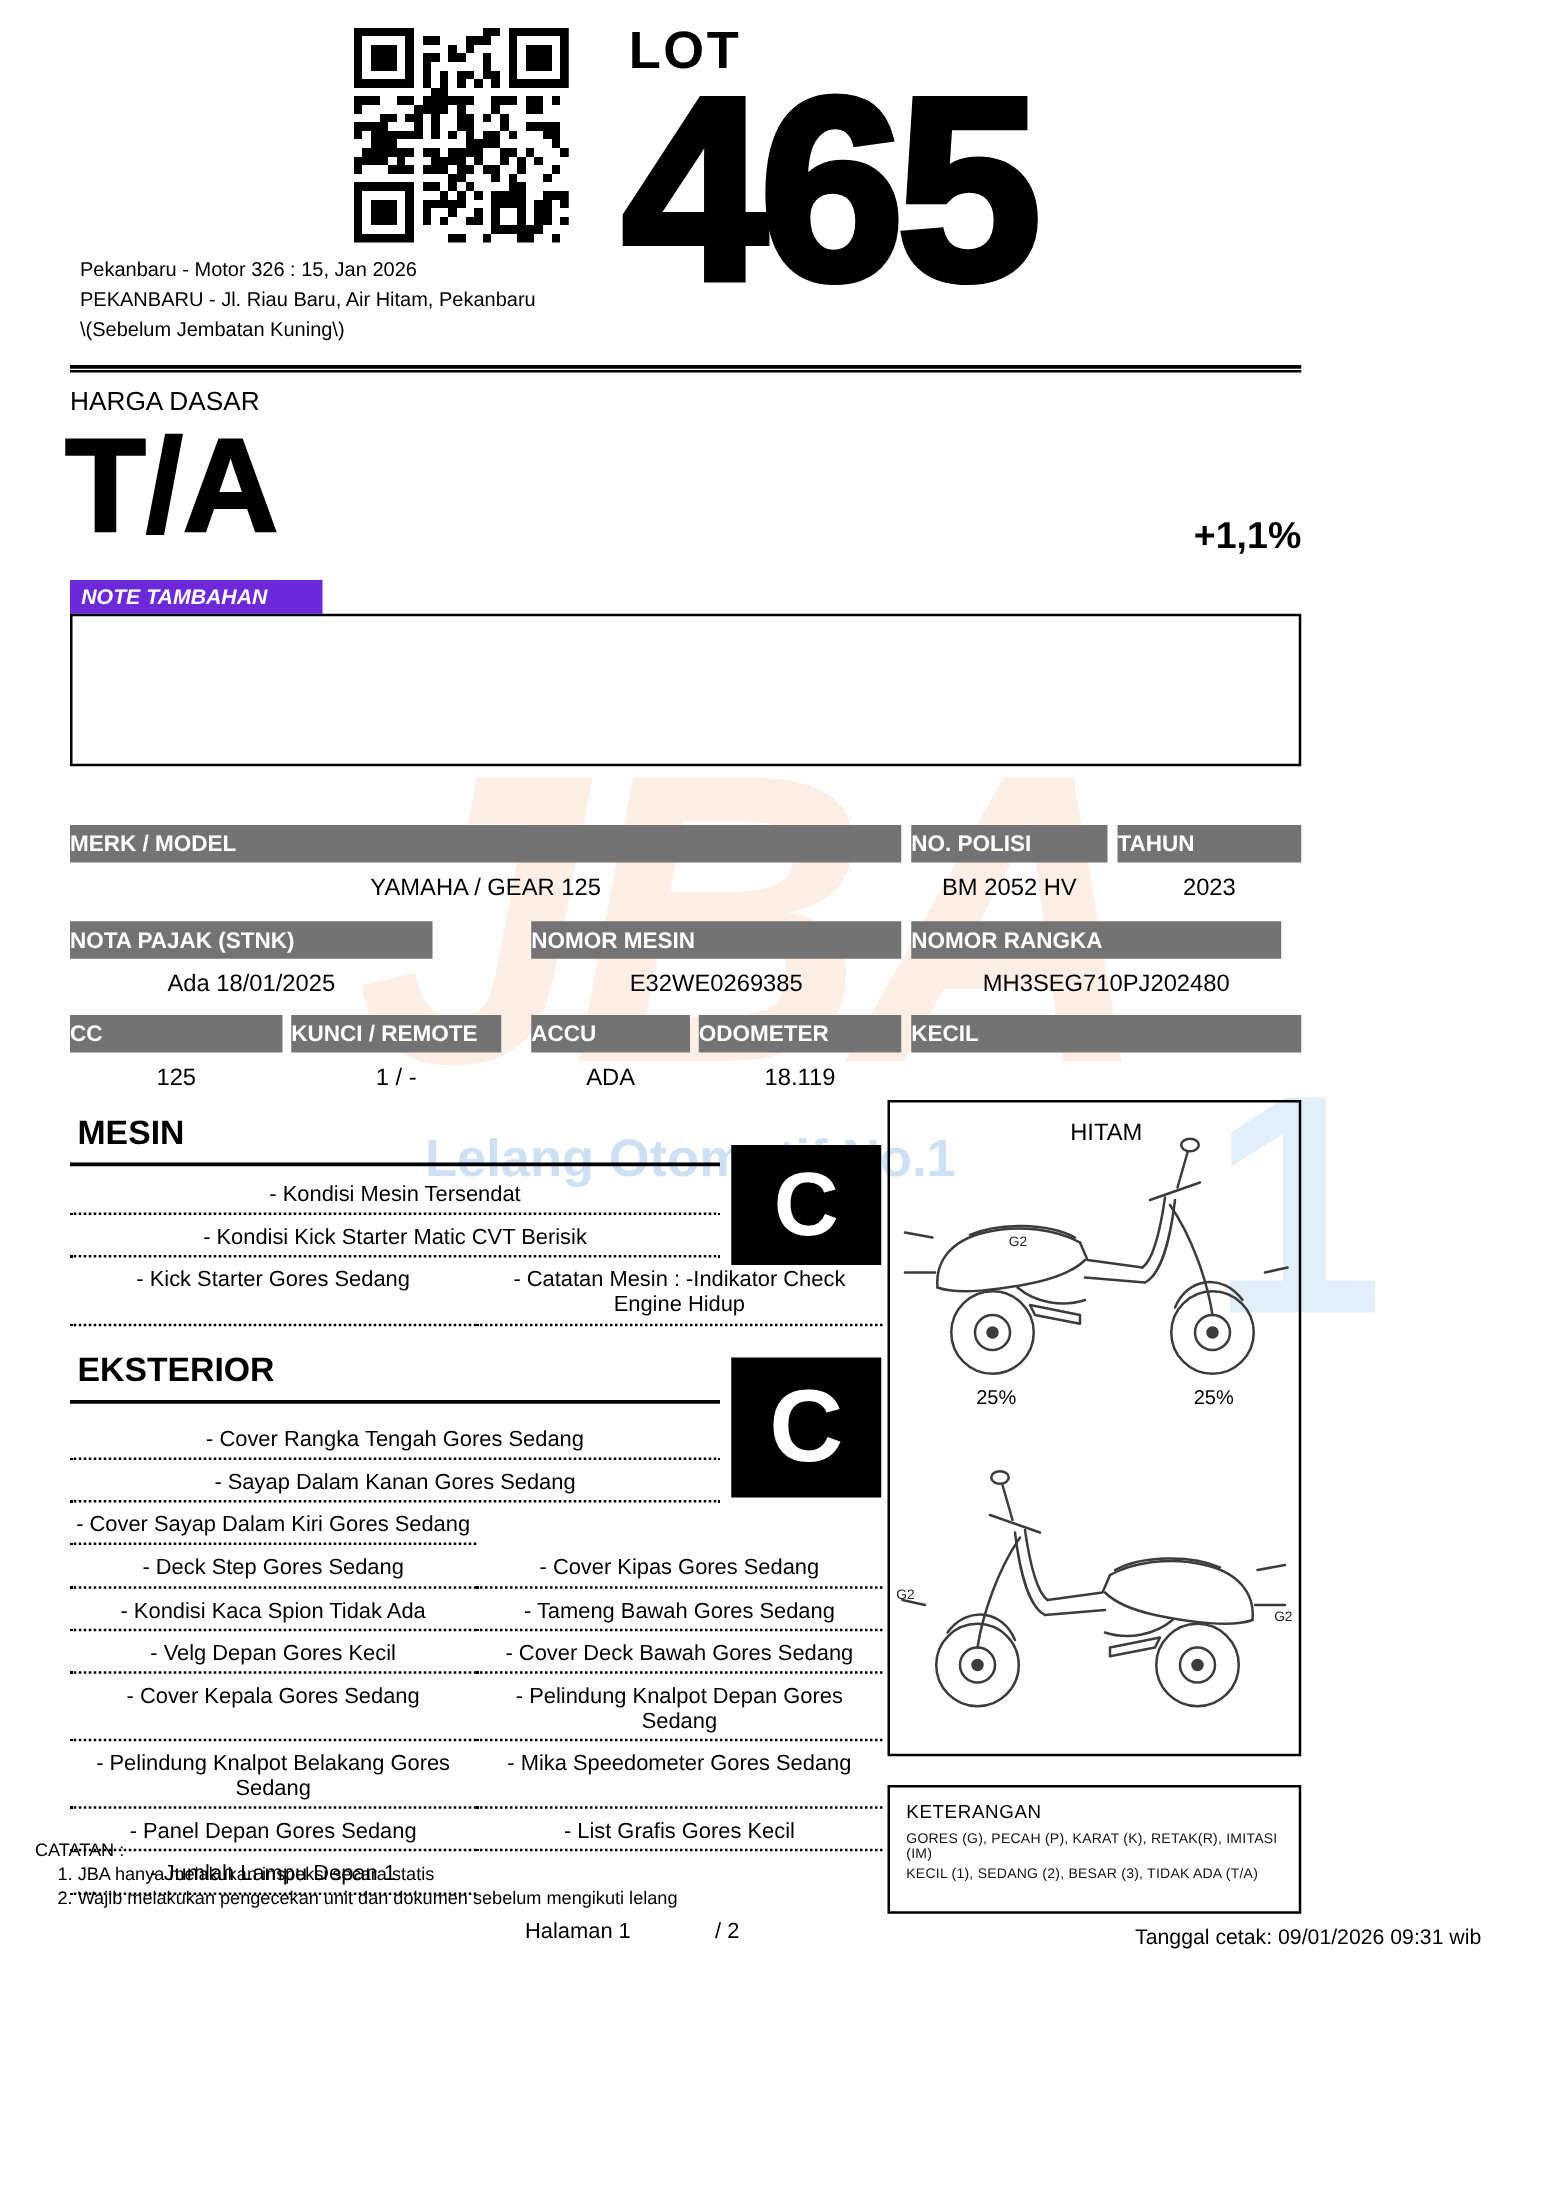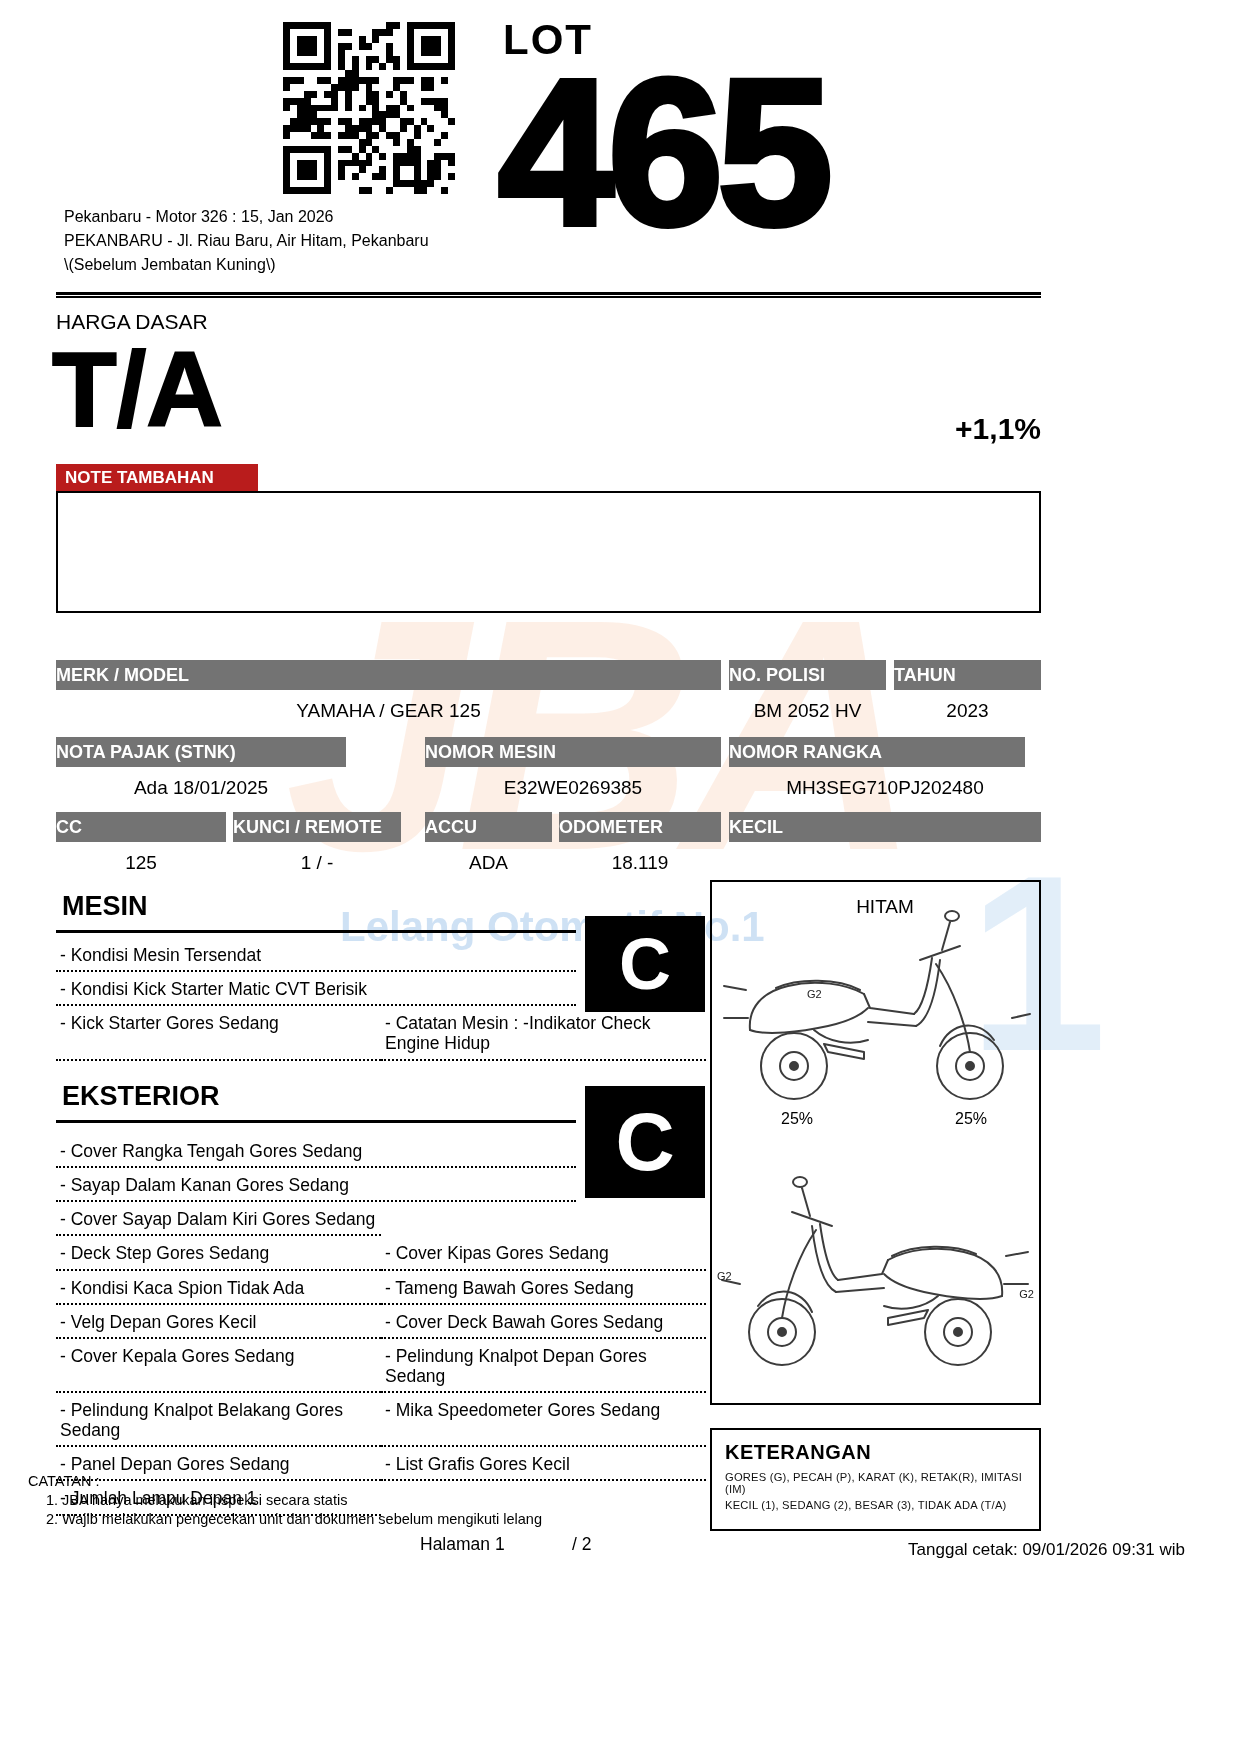--- a/index.html
+++ b/index.html
@@ -28,56 +28,56 @@
   .addr { left:64px; top:205px; font-size:16px; line-height:1.5; }
 
   .dbl-rule { left:56px; top:292px; width:985px; height:6px;
               border-top:3px solid #000; border-bottom:2px solid #000; }
 
   .harga-label { left:56px; top:310px; font-size:21px; }
   .harga-value { left:52px; top:336px; font-size:106px; font-weight:bold; line-height:1;
                  -webkit-text-stroke:2px #000; }
   .pct-up { right:199px; top:412px; font-size:30px; font-weight:bold; }
 
-  .note-bar { left:56px; top:464px; width:202px; height:27px; background:#b91c1c; color:#fff;
-              font-size:17px; font-weight:bold; line-height:27px; padding-left:9px; }
+  .note-bar { left:56px; top:464px; width:202px; height:27px; background:#6d28d9; color:#fff;
+              font-size:17px; font-weight:bold; line-height:27px; padding-left:9px;font-style:italic; }
   .note-box { left:56px; top:491px; width:985px; height:122px; border:2px solid #000;
               font-size:16px; padding:6px; }
 
   
   .hbar { position:absolute; height:30px; background:#737373; color:#fff; font-weight:bold;
           font-size:18px; line-height:30px; z-index:1; }
   .val  { position:absolute; font-size:19px; text-align:center; line-height:26px; z-index:1; }
 
   
   .section-title { position:absolute; font-size:27px; font-weight:bold; z-index:1; }
   .title-rule { position:absolute; border-top:3px solid #000; width:520px; z-index:1; }
   .grade-box { position:absolute; background:#000; color:#fff; font-weight:bold;
                display:flex; align-items:center; justify-content:center; z-index:1; }
   .grade-mesin { left:585px; top:916px; width:120px; height:96px; font-size:72px; }
   .grade-eks   { left:585px; top:1086px; width:120px; height:112px; font-size:82px; }
 
   .insp { position:absolute; width:652px; z-index:1; }
-  .irow { display:flex; }
+  .irow { display:flex;text-align:center; }
   .icell { font-size:17.5px; padding:7px 4px 5px 4px; border-bottom:2px dotted #000;
            line-height:1.15; }
   .w-full { width:520px; }
   .w-l { width:325px; }
   .w-r { width:325px; }
 
   
   .diagram-box { left:710px; top:880px; width:331px; height:525px; border:2px solid #000; z-index:1; }
   .diag-svg-top { position:absolute; left:4px; top:12px; }
   .diag-svg-bottom { position:absolute; left:4px; top:278px; }
   .pct-label { position:absolute; font-size:16px; width:60px; text-align:center; }
   .g2-label { position:absolute; font-size:11px; color:#222; }
 
   .ket-box { left:710px; top:1428px; width:331px; height:103px; border:2px solid #000;
              padding:11px 13px; z-index:1; }
-  .ket-title { font-size:20px; font-weight:bold; letter-spacing:0.5px; }
+  .ket-title { font-size:15px; font-weight:normal; letter-spacing:0.5px; }
   .ket-line { font-size:11.2px; color:#111; margin-top:7px; letter-spacing:0.2px; }
   .ket-line + .ket-line { margin-top:4px; }
 
   
   .catatan { left:28px; top:1472px; width:620px; font-size:14.5px; line-height:1.32; z-index:1; }
   .catatan .cat-items { padding-left:18px; }
   .footer-page  { left:420px; top:1534px; font-size:17.5px; z-index:1; }
   .footer-of    { left:572px; top:1534px; font-size:17.5px; z-index:1; }
   .footer-print { right:55px; top:1540px; font-size:17px; z-index:1; }
 </style>

